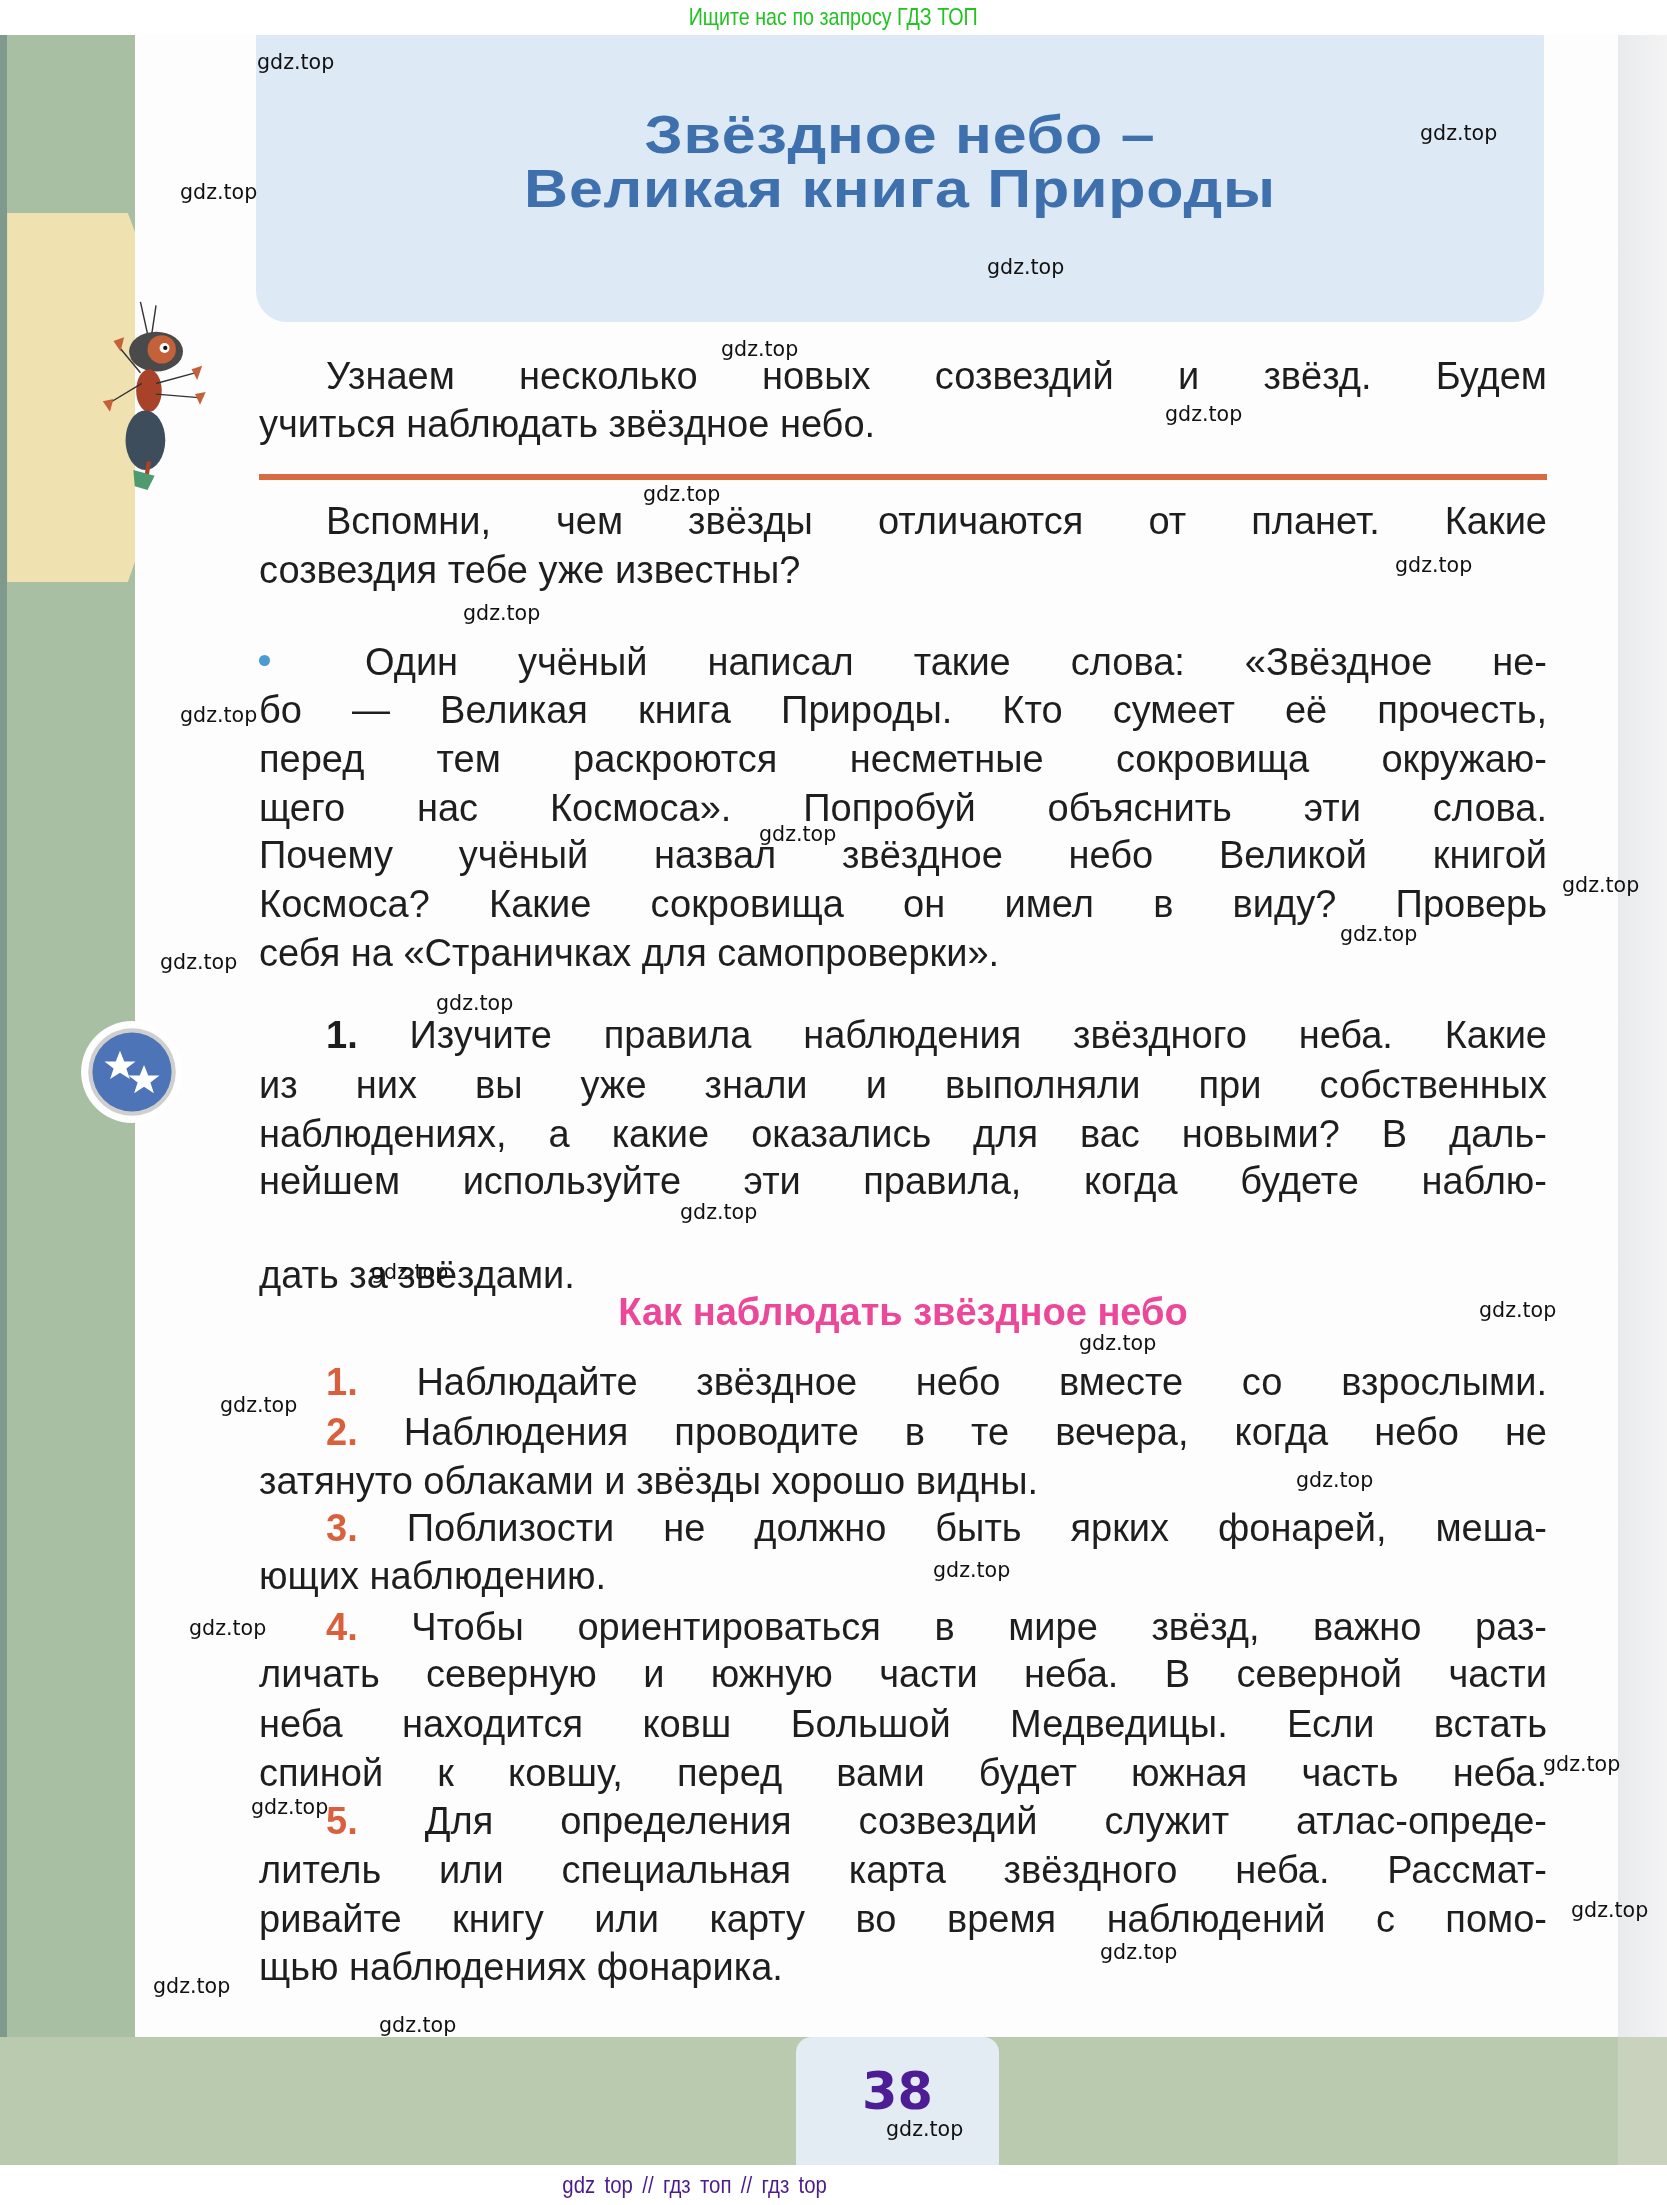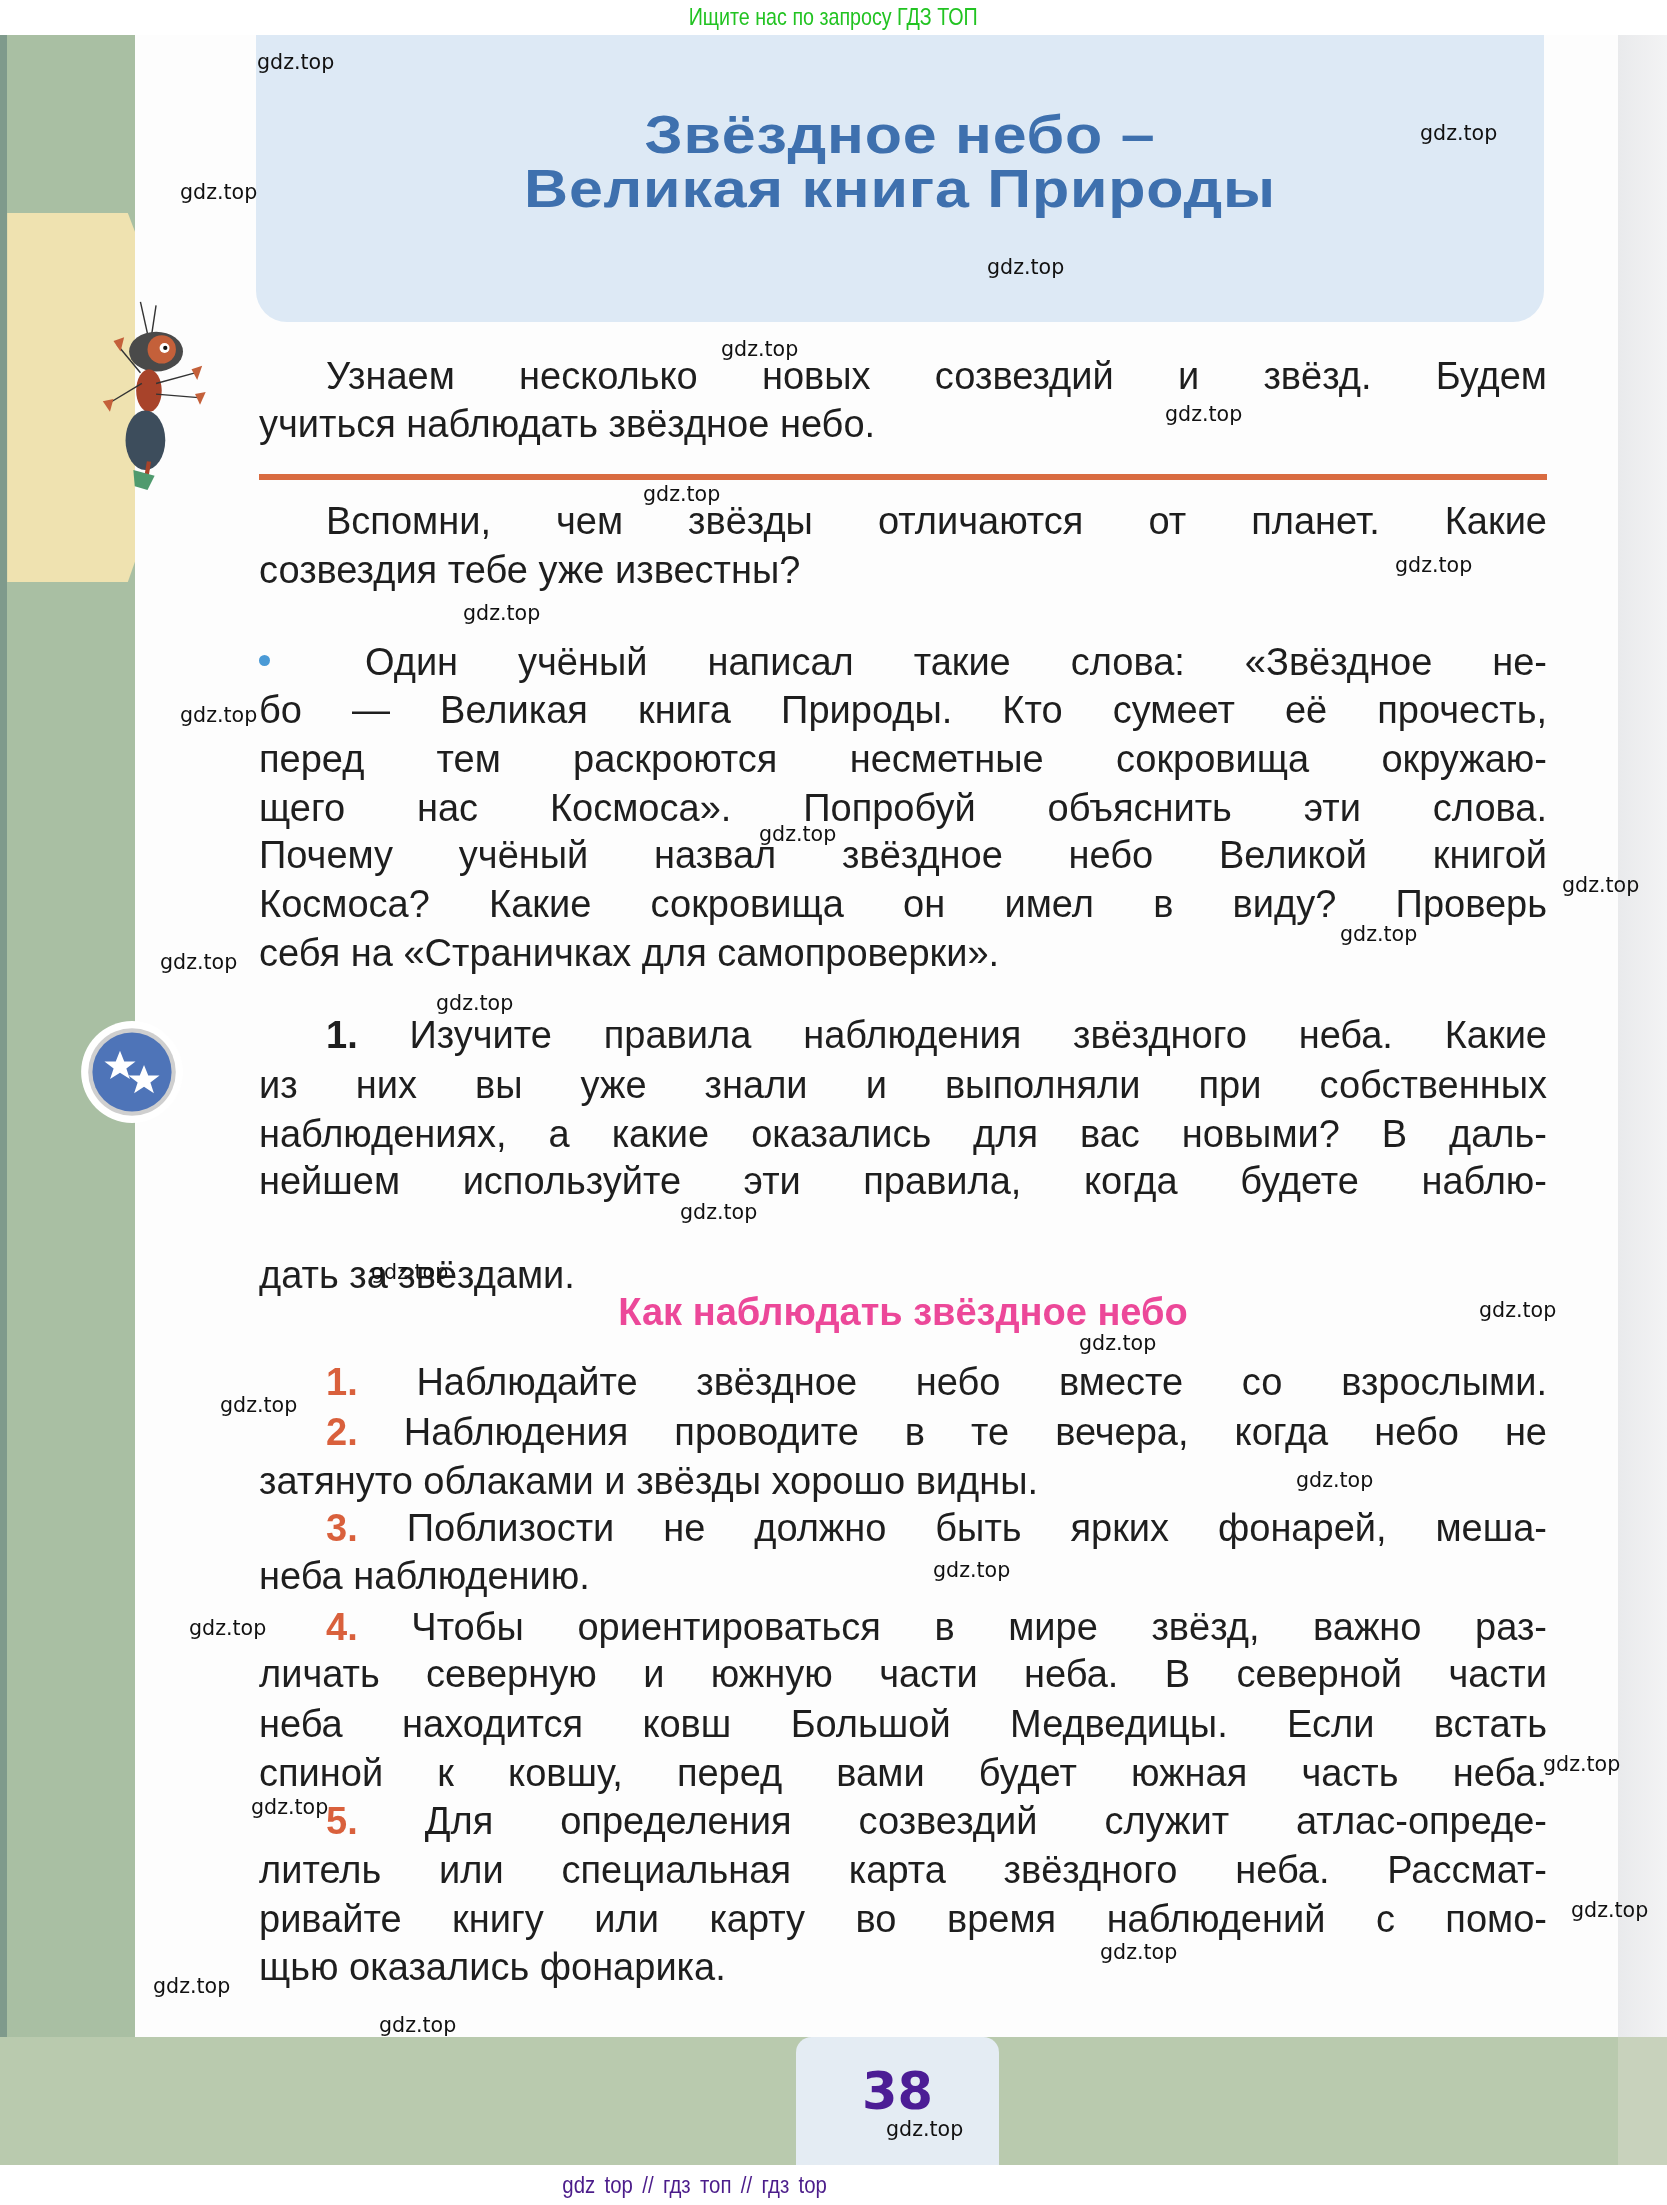--- a/index.html
+++ b/index.html
@@ -106,31 +106,31 @@
 <div class="line last" style="top:1210px;margin-top:43px;">дать за звёздами.</div>
 
 <div id="heading" class="abs">Как наблюдать звёздное небо</div>
 
 <div class="line" style="top:1360px;"><span class="ind"></span><span class="num">1.</span> <span>Наблюдайте звёздное небо вместе со взрослыми.</span></div>
 
 <div class="line" style="top:1410px;"><span class="ind"></span><span class="num">2.</span> <span>Наблюдения проводите в те вечера, когда небо не</span></div>
 <div class="line last" style="top:1459px;">затянуто облаками и звёзды хорошо видны.</div>
 
 <div class="line" style="top:1506px;"><span class="ind"></span><span class="num">3.</span> <span>Поблизости не должно быть ярких фонарей, меша-</span></div>
-<div class="line last" style="top:1554px;">неба наблюдению.</div>
+<div class="line last" style="top:1554px;">ющих наблюдению.</div>
 
 <div class="line" style="top:1605px;"><span class="ind"></span><span class="num">4.</span> <span>Чтобы ориентироваться в мире звёзд, важно раз-</span></div>
 <div class="line" style="top:1652px;">личать северную и южную части неба. В северной части</div>
 <div class="line" style="top:1702px;">неба находится ковш Большой Медведицы. Если встать</div>
 <div class="line" style="top:1751px;">спиной к ковшу, перед вами будет южная часть неба.</div>
 
 <div class="line" style="top:1799px;"><span class="ind"></span><span class="num">5.</span> <span>Для определения созвездий служит атлас-опреде-</span></div>
 <div class="line" style="top:1848px;">литель или специальная карта звёздного неба. Рассмат-</div>
 <div class="line" style="top:1897px;">ривайте книгу или карту во время наблюдений с помо-</div>
-<div class="line last" style="top:1945px;">щью оказались фонарика.</div>
+<div class="line last" style="top:1945px;">щью наблюдениях фонарика.</div>
 
 <div id="page-tab" class="abs"></div>
 <div id="page-number" class="abs">38</div>
 
 <div class="wm" style="left:257px;top:51px;">gdz.top</div>
 <div class="wm" style="left:1420px;top:122px;">gdz.top</div>
 <div class="wm" style="left:180px;top:181px;">gdz.top</div>
 <div class="wm" style="left:987px;top:256px;">gdz.top</div>
 <div class="wm" style="left:721px;top:338px;">gdz.top</div>
 <div class="wm" style="left:1165px;top:403px;">gdz.top</div>

